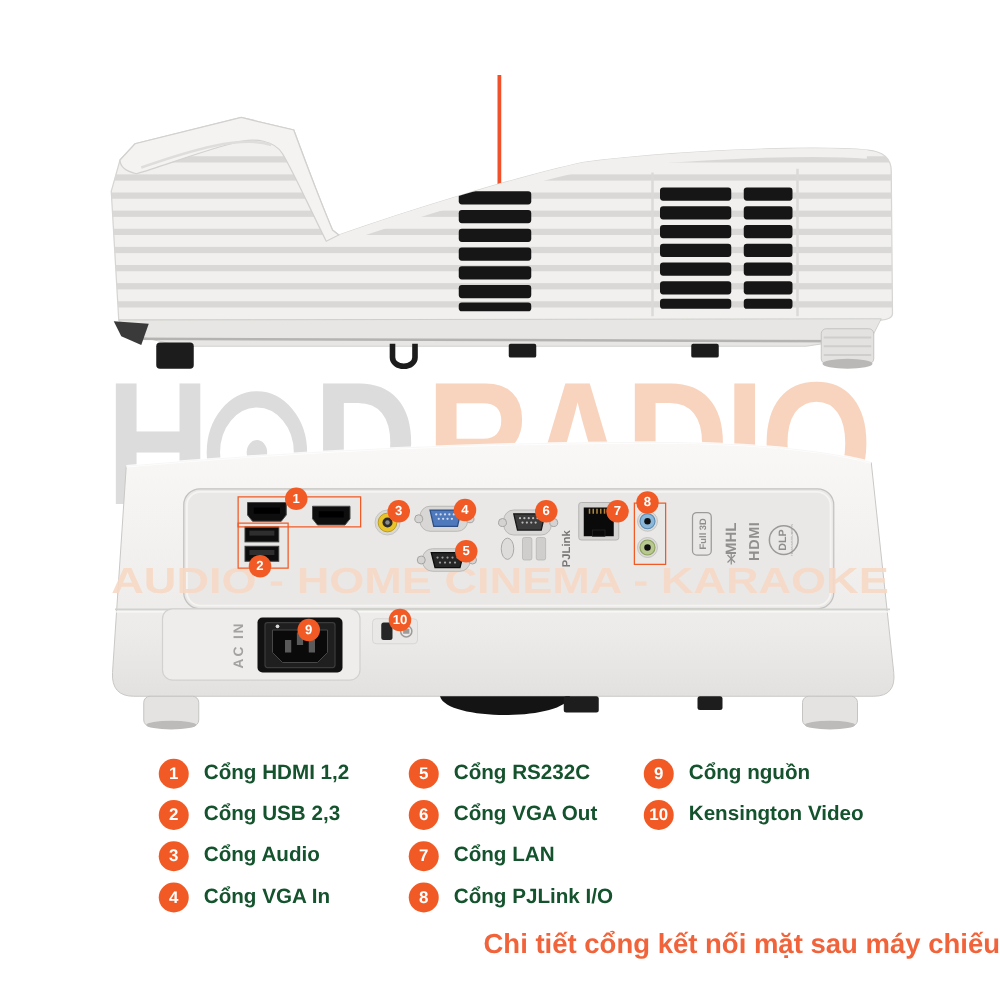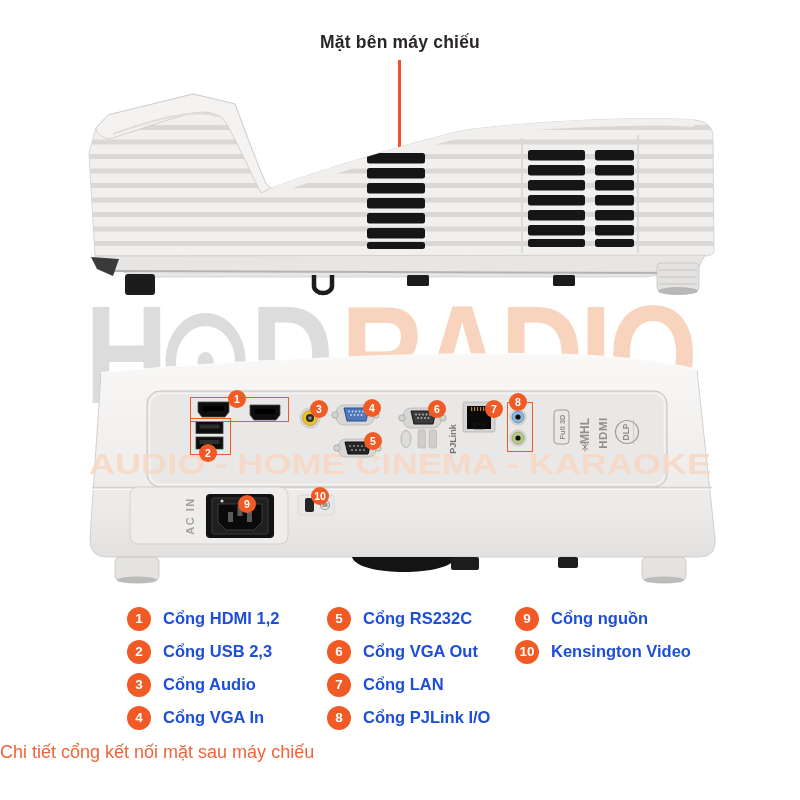--- a/index.html
+++ b/index.html
@@ -2,22 +2,22 @@
 <html><head>
 <meta charset="utf-8">
 <style>
   html,body{margin:0;padding:0;background:#fff;}
   .stage{position:relative;width:800px;height:800px;background:#ffffff;overflow:hidden;
          font-family:"Liberation Sans","DejaVu Sans",sans-serif;}
 
   
   .diagram-title{position:absolute;left:0;right:0;top:32px;text-align:center;
     font-size:17.5px;font-weight:600;color:#2b2728;letter-spacing:.2px;}
-  .diagram-caption{position:absolute;left:0;right:0;top:742px;text-align:left;
-    font-size:18px;font-weight:normal;color:#F1633A;}
+  .diagram-caption{position:absolute;left:0;right:0;top:742px;text-align:right;
+    font-size:22px;font-weight:bold;color:#F1633A;}
 
   
   .pointer-line{position:absolute;left:398px;top:60px;width:2.5px;height:137px;background:#F0512A;}
   .pointer-ring{position:absolute;left:392px;top:197px;width:11px;height:11px;border:2.5px solid #F0512A;border-radius:50%;}
   .pointer-ring::after{content:"";position:absolute;left:2.5px;top:2.5px;width:6px;height:6px;border-radius:50%;background:#F0512A;}
 
   
   .side-view{position:absolute;left:85px;top:93px;width:632px;height:212px;z-index:2;}
   .rear-view{position:absolute;left:85px;top:340px;width:632px;height:258px;z-index:1;}
   .rear-overlay{position:absolute;left:85px;top:340px;width:632px;height:258px;z-index:4;pointer-events:none;}
@@ -36,28 +36,27 @@
   
   .cbox{position:absolute;border:1.6px solid #F15A24;}
   .rbadge{position:absolute;width:18px;height:18px;border-radius:50%;background:#F15A24;color:#fff;
     font-size:10.5px;font-weight:bold;display:flex;align-items:center;justify-content:center;}
 
   
   .legend-col{position:absolute;top:602px;}
   .legend-item{display:flex;align-items:center;height:33px;}
   .lbadge{width:24px;height:24px;border-radius:50%;background:#F15A24;color:#fff;flex:0 0 auto;
     font-size:13.5px;font-weight:bold;display:flex;align-items:center;justify-content:center;}
-  .llabel{margin-left:12px;font-size:16.5px;font-weight:600;color:#1d4ed8;white-space:nowrap;}
+  .llabel{margin-left:12px;font-size:16.5px;font-weight:600;color:#14532d;white-space:nowrap;}
 </style>
 </head>
 <body>
 
 <div class="stage">
 
-  <div class="diagram-title">Mặt bên máy chiếu</div>
 
   <div class="wm-hd">
     <span class="wm-gray">H</span>
     <span class="wm-ring"></span>
     <span class="wm-gray">D</span>
     <span class="wm-radio">RADIO</span>
   </div>
 
   <div class="pointer-line"></div>
   <div class="pointer-ring"></div>

